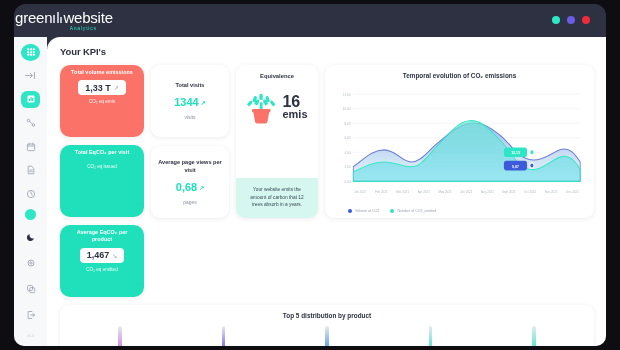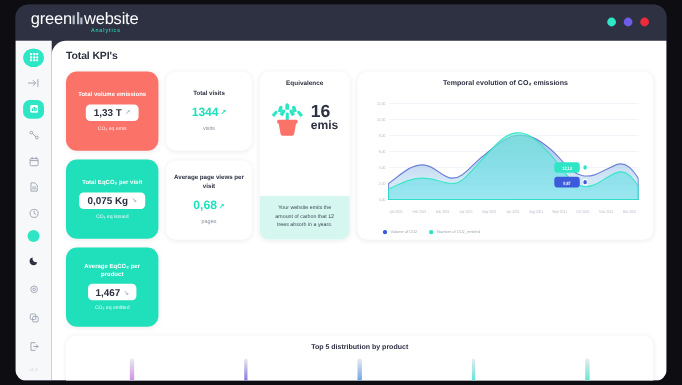--- a/index.html
+++ b/index.html
@@ -18,21 +18,21 @@
     overflow: hidden;
   }
   .titlebar {
     height: 33px;
     background: #2d3142;
     position: relative;
     display: flex;
     align-items: center;
   }
   .logo {
-    margin-left: 14px;
+    margin-left: 1px;
     line-height: 1;
   }
   .logo-main {
     font-size: 15px;
     font-weight: 400;
     color: #ffffff;
     letter-spacing: -0.2px;
     display: flex;
     align-items: baseline;
   }
@@ -118,21 +118,21 @@
   .col-chart { flex: 1; }
 
   .card {
     border-radius: 9px;
     background: #ffffff;
     box-shadow: 0 1px 5px rgba(45,49,66,0.09);
   }
   .kpi {
     height: 72px;
     display: flex; flex-direction: column;
-    align-items: center; justify-content: center;
+    align-items: center; justify-content: flex-start;
     border-radius: 10px;
     padding: 4px 6px;
     text-align: center;
   }
   .kpi.coral { background: #fa7268; }
   .kpi.mint  { background: #1fe0bb; }
   .kpi-label {
     font-size: 5.4px; font-weight: bold; color: #ffffff;
     line-height: 1.35; margin-bottom: 4px;
     letter-spacing: 0.05px;
@@ -328,40 +328,36 @@
           <svg width="10" height="10" viewBox="0 0 12 12">
               <path d="M7 1.8H2.6v8.4H7" fill="none" stroke="#9aa2b1" stroke-width="1" stroke-linecap="round"></path>
               <path d="M5.6 6h4.6M8.4 4.1L10.3 6 8.4 7.9" fill="none" stroke="#9aa2b1" stroke-width="1" stroke-linecap="round" stroke-linejoin="round"></path>
             </svg>
         </div>
         <div class="side-ver">v1.0</div>
       </div>
     </div>
 
     <div class="content">
-      <div class="page-title">Total KPI's</div>
+      <div class="page-title">Your KPI's</div>
 
       <div class="grid">
 
         <div class="col-kpi">
           <div class="card kpi coral">
             <div class="kpi-label">Total volume emissions</div>
             <div class="kpi-pill">
               <span>1,33 T</span>
               <span class="arr">↗</span>
             </div>
             <div class="kpi-foot">CO₂ eq emis</div>
           </div>
 
           <div class="card kpi mint">
             <div class="kpi-label">Total EqCO₂ per visit</div>
-            <div class="kpi-pill">
-              <span>0,075 Kg</span>
-              <span class="arr">↘</span>
-            </div>
             <div class="kpi-foot">CO₂ eq issued</div>
           </div>
 
           <div class="card kpi mint">
             <div class="kpi-label">Average EqCO₂ per product</div>
             <div class="kpi-pill">
               <span>1,467</span>
               <span class="arr">↘</span>
             </div>
             <div class="kpi-foot">CO₂ eq emitted</div>

